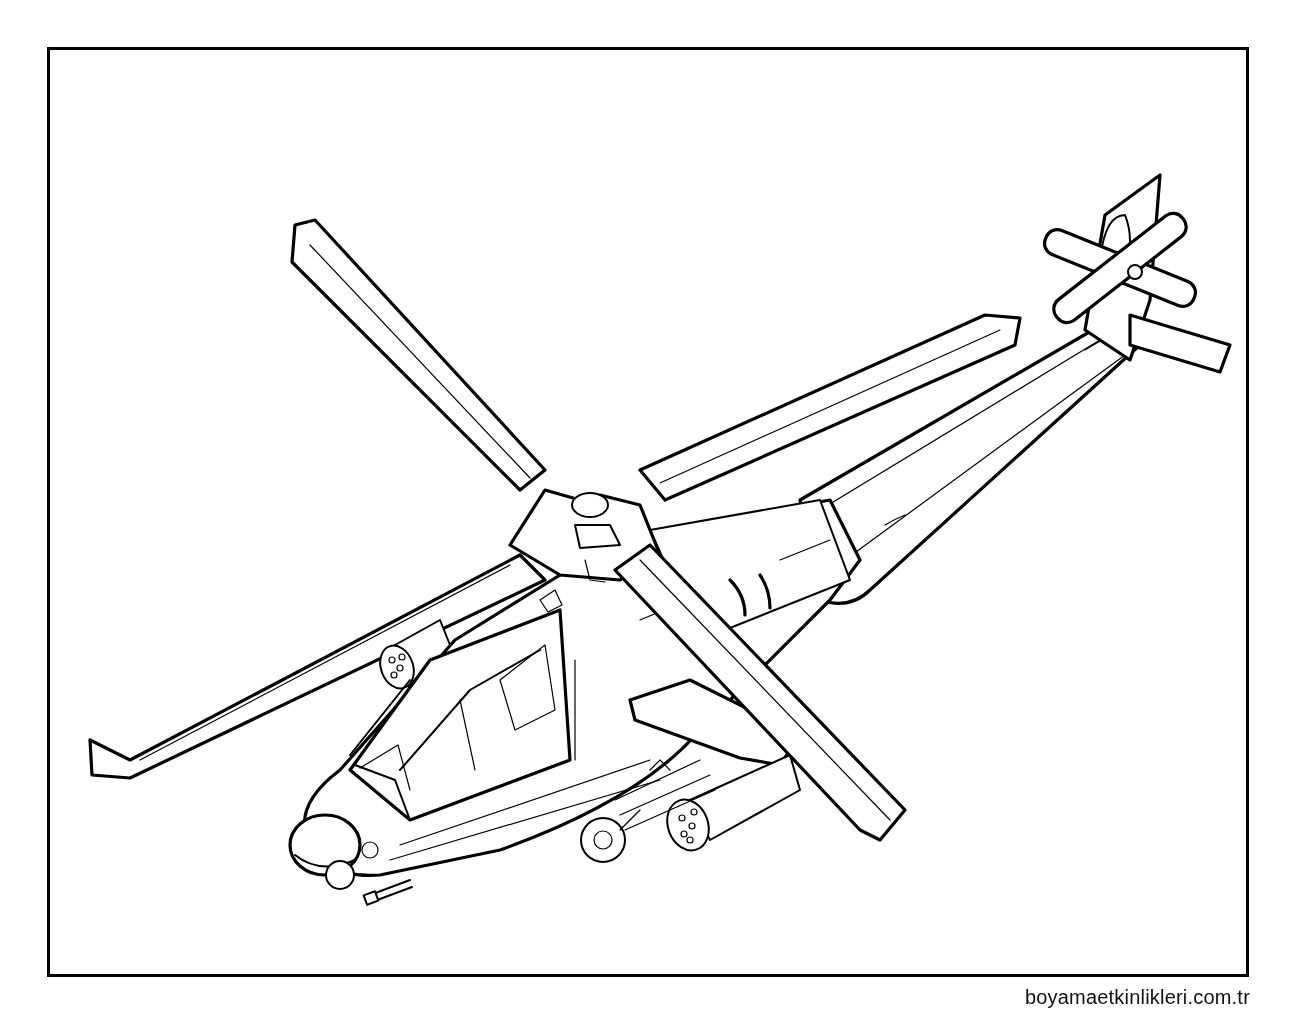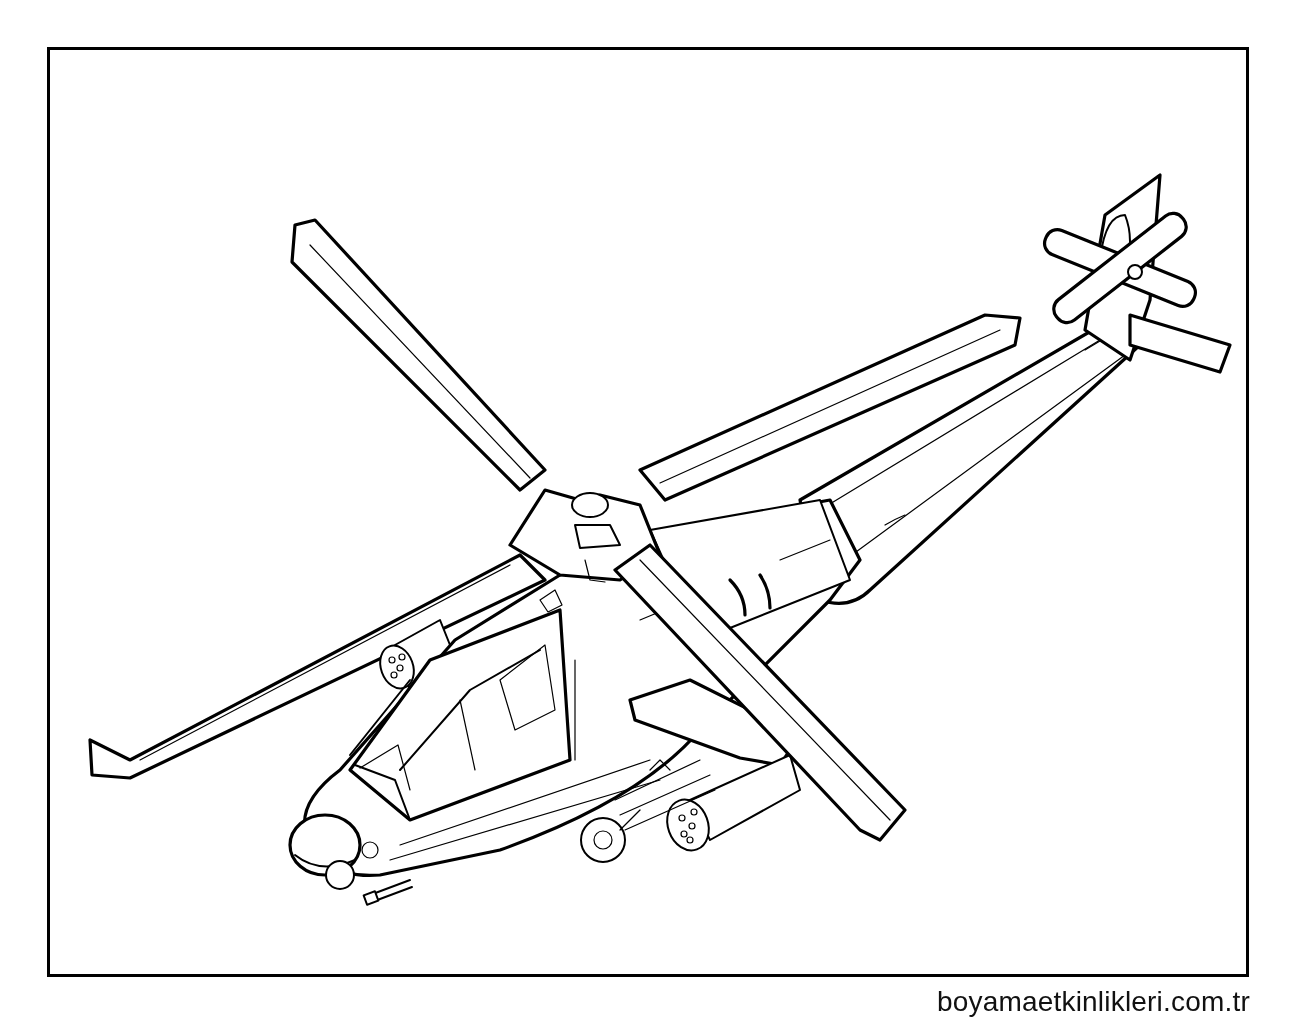--- a/index.html
+++ b/index.html
@@ -1,19 +1,19 @@
 <!DOCTYPE html>
 <html><head>
 <meta charset="utf-8">
 <style>
   html, body { margin:0; padding:0; background:#ffffff; }
   body { width:1296px; height:1023px; position:relative; overflow:hidden; font-family:"Liberation Sans", sans-serif; }
   .frame { position:absolute; left:47px; top:47px; width:1196px; height:924px; border:3px solid #000; background:#fff; }
   .art { position:absolute; left:0; top:0; width:1296px; height:1023px; }
-  .footer { position:absolute; right:46px; top:986px; font-size:28px; color:#111; letter-spacing:0.2px; }
+  .footer { position:absolute; right:46px; top:986px; font-size:20px; color:#111; letter-spacing:0.2px; }
   svg path, svg line, svg ellipse, svg circle, svg rect, svg polygon, svg polyline { fill:none; stroke:#000; stroke-linejoin:round; stroke-linecap:round; }
   .thick { stroke-width:3.2; }
   .med { stroke-width:2; }
   .thin { stroke-width:1.2; }
   .white { fill:#fff !important; }
 </style>
 </head>
 <body>
 
 <div class="frame"></div>

